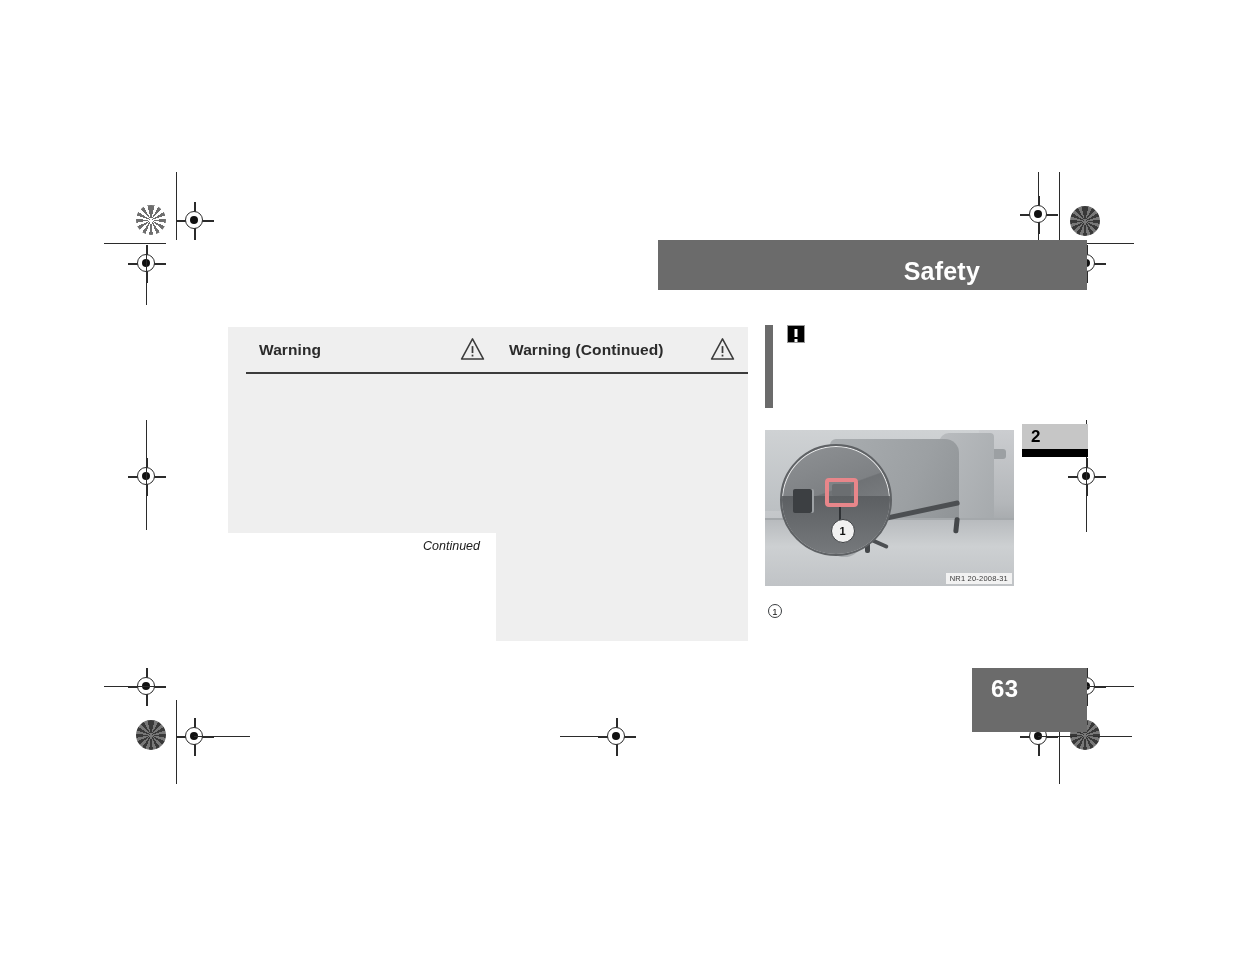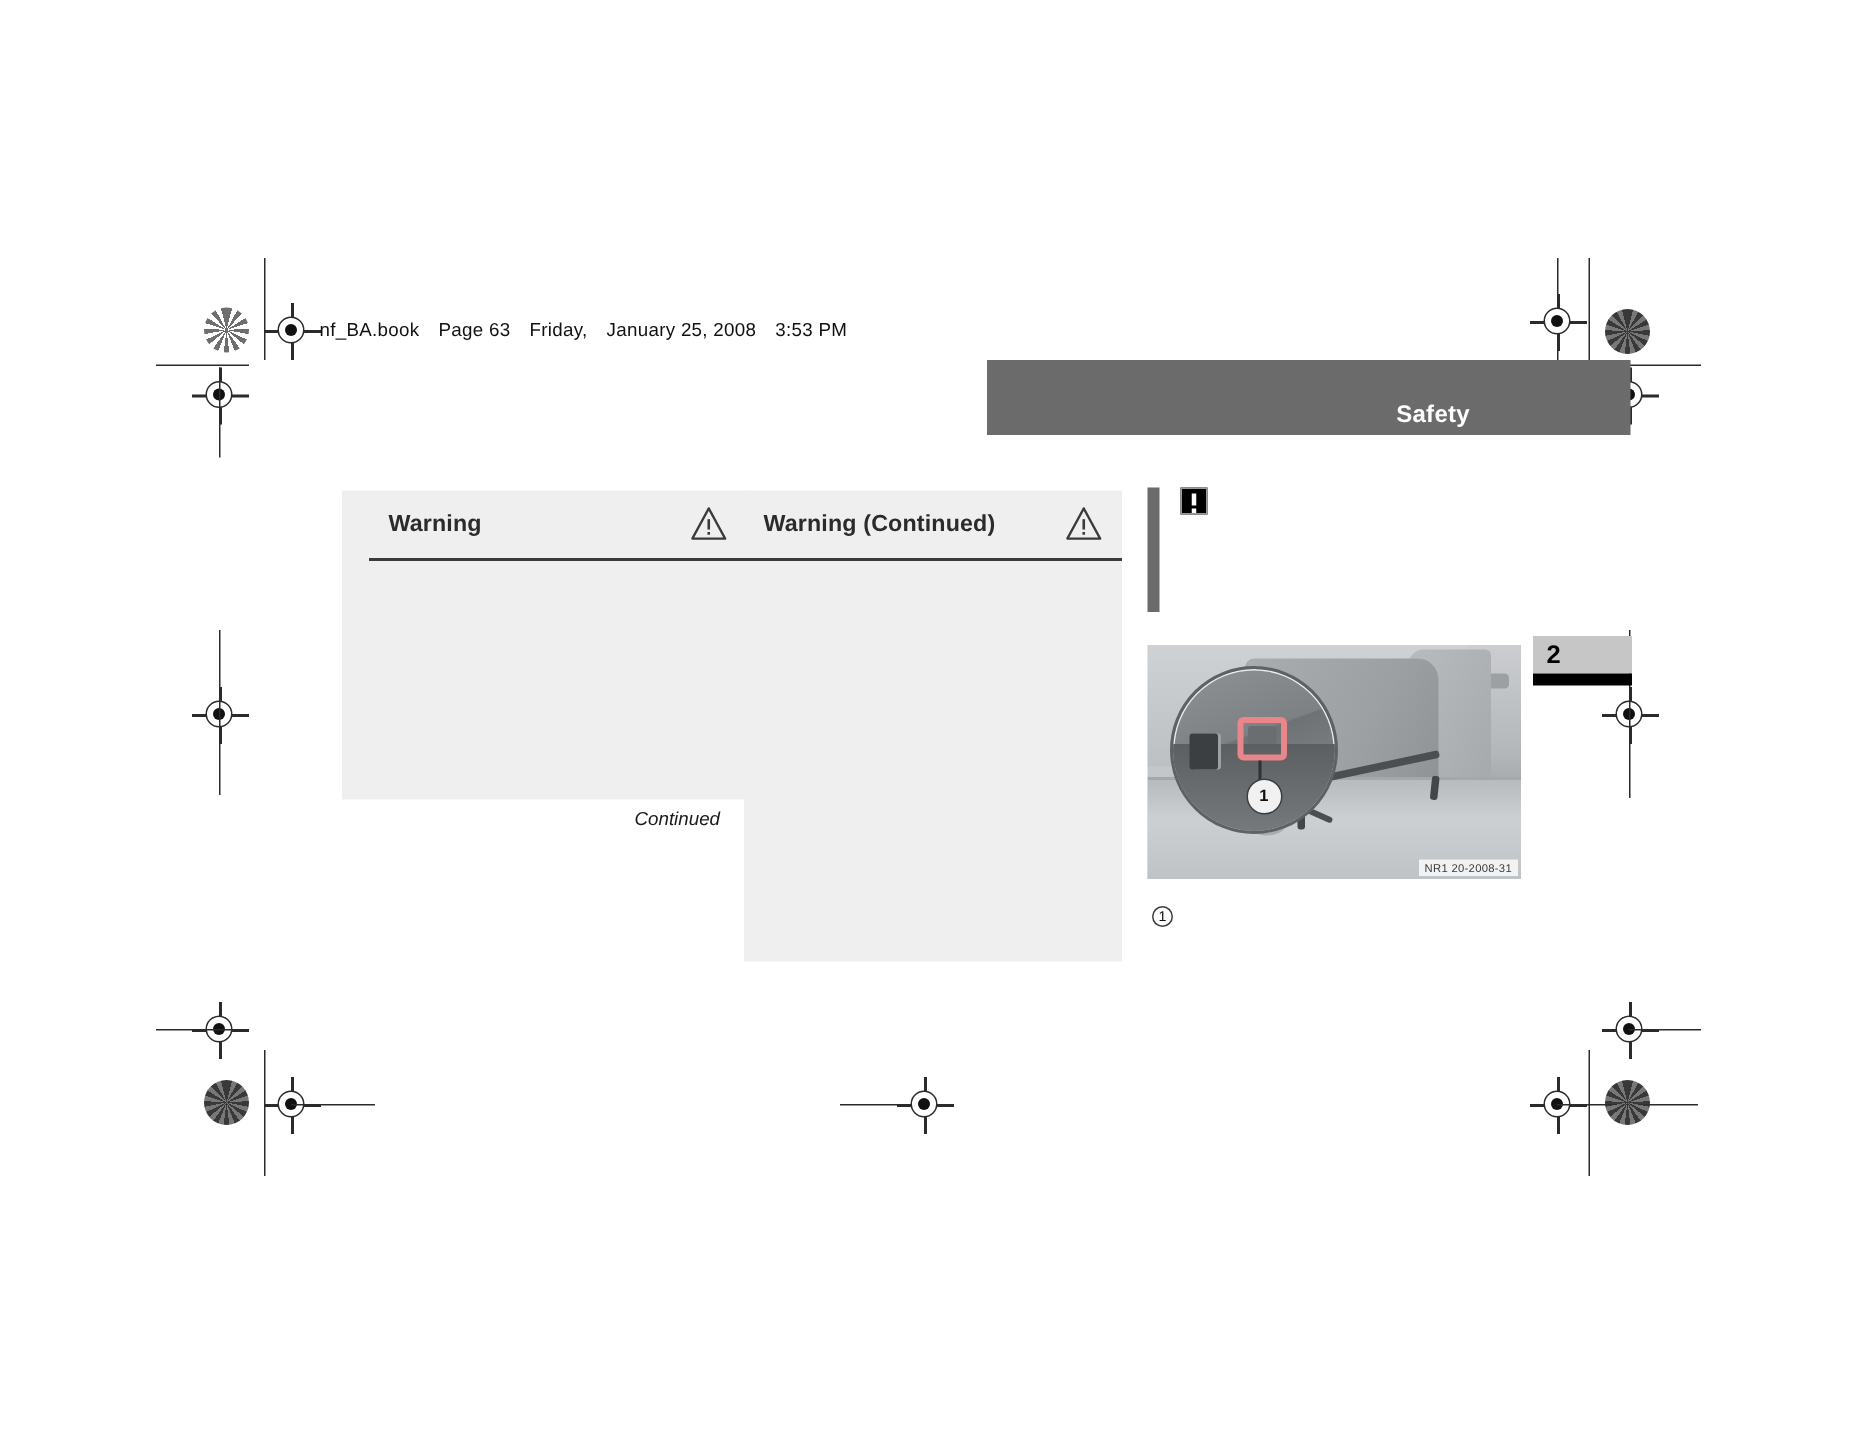--- a/index.html
+++ b/index.html
@@ -94,21 +94,21 @@
     position: absolute;
     left: 658px; top: 240px;
     width: 429px; height: 50px;
     background: #6b6b6b;
   }
   .banner-title {
     position: absolute;
     right: 107px;
     bottom: 4px;
     color: #ffffff;
-    font-size: 16px;
+    font-size: 25px;
     font-weight: bold;
     letter-spacing: .2px;
   }
   .subbanner {
     position: absolute;
     left: 658px; top: 292px;
     width: 429px; height: 24px;
   }
   .subbanner-title {
     position: absolute;
@@ -468,27 +468,20 @@
       <div class="vl"></div>
         <div class="hl"></div>
         <div class="ring"></div>
         <div class="dot"></div>
     </div>
     <div class="cropline h" style="left:1038px; top:736px; width:94px;"></div>
     <div class="halftone dark" style="left:1070px; top:720px;"></div>
     <div class="cropline v" style="left:1059px; top:700px; height:84px;"></div>
   </div>
 
-  <div class="filestamp">
-    <span>nf_BA.book</span>
-    <span>Page 63</span>
-    <span>Friday,</span>
-    <span>January 25, 2008</span>
-    <span>3:53 PM</span>
-  </div>
 
   <div class="banner">
     <div class="banner-title">Safety</div>
   </div>
 
   <div class="warnbox" id="warn-box-1">
     <div class="wb-head">
       <div class="wb-title">Warning</div>
       <span class="wb-icon">
         <svg viewBox="0 0 26 25" width="25" height="24" aria-hidden="true">
@@ -547,14 +540,17 @@
   <div class="legend">
     <span class="marker">1</span>
     <span class="legend-text"></span>
   </div>
 
   <div class="chaptab">
     <div class="num">2</div>
     <div class="underbar"></div>
   </div>
 
+  <div class="folio">
+    <div class="pagenum">63</div>
+  </div>
 
 </div>
 
 </body></html>

